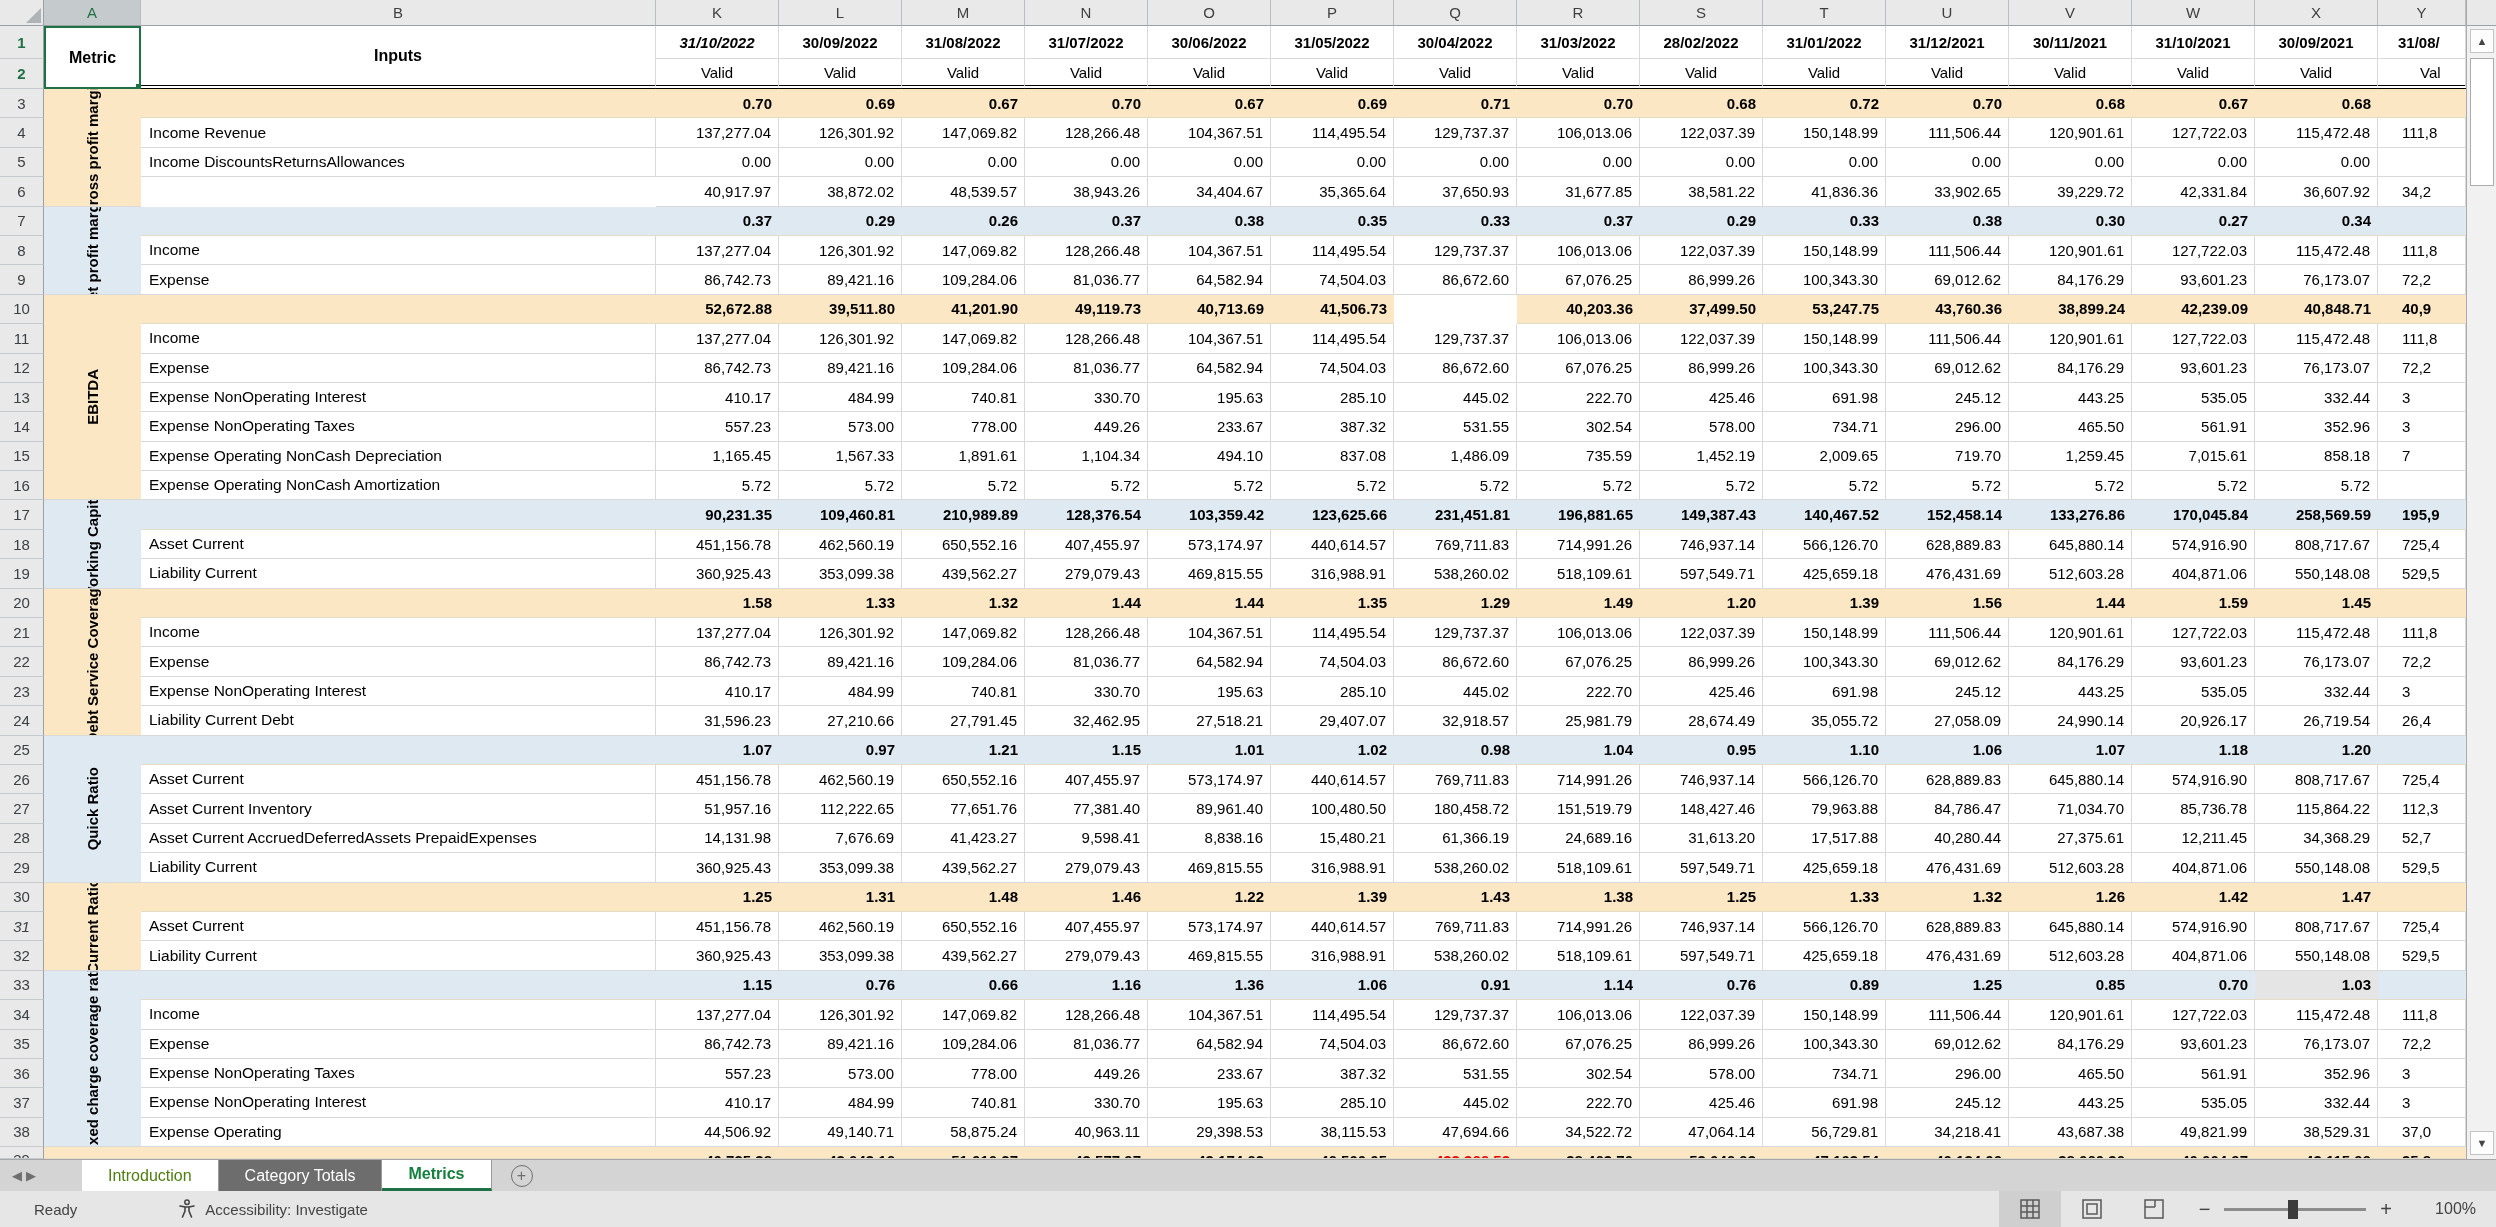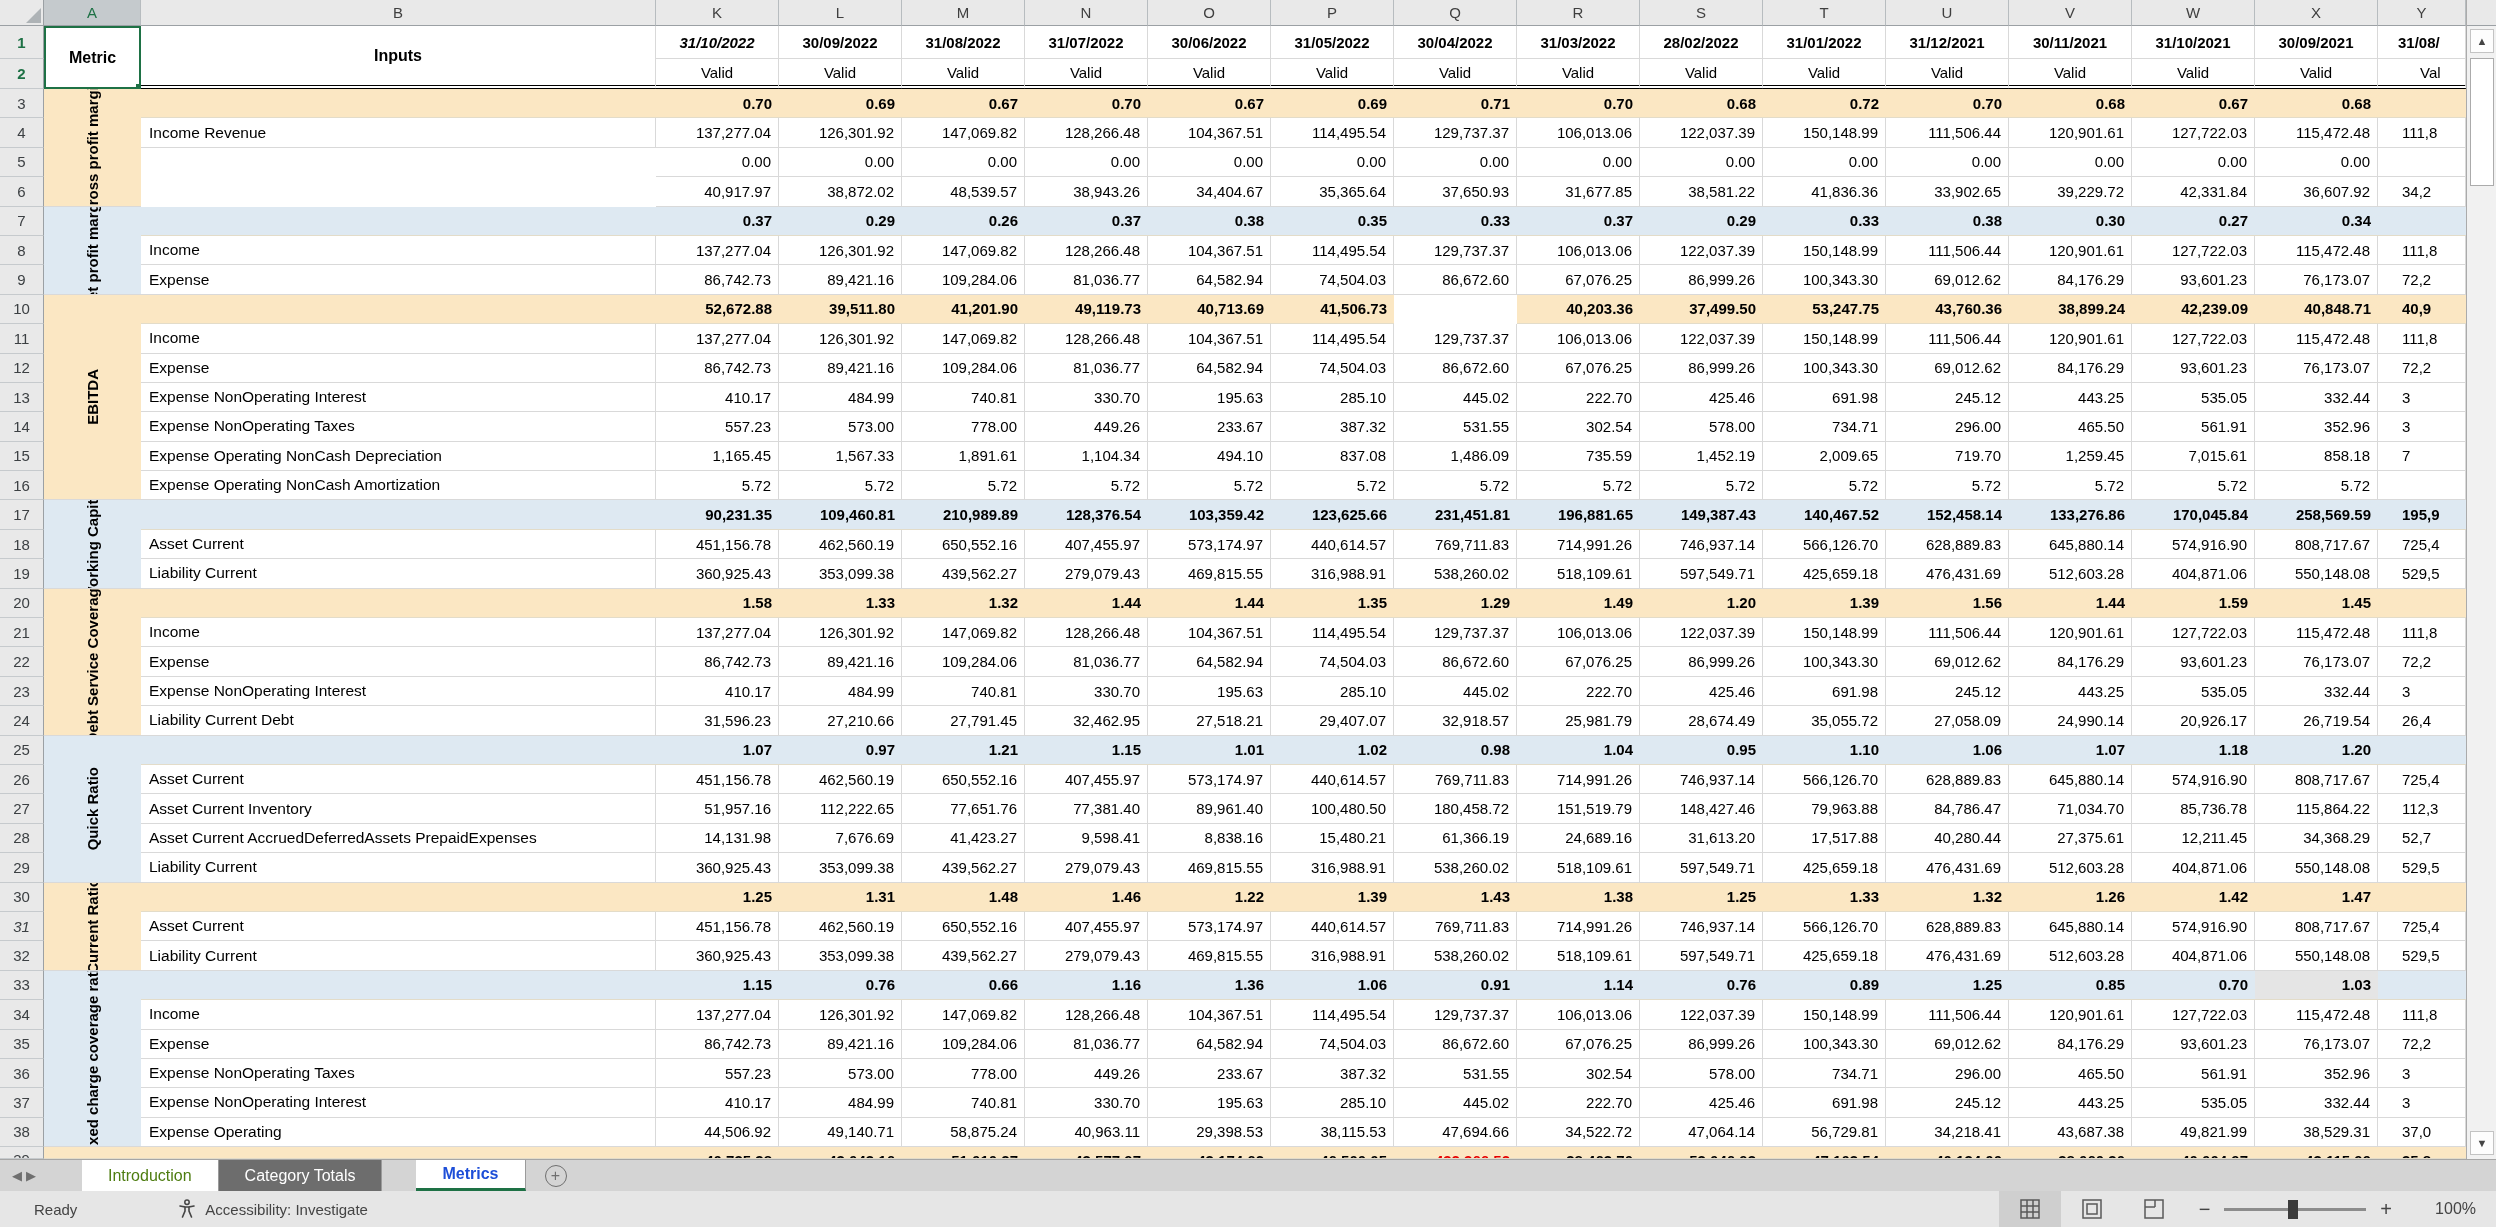--- a/index.html
+++ b/index.html
@@ -61,21 +61,21 @@
   #vthumb { position:absolute; left:3px; top:58px; width:24px; height:128px; background:#FFF; border:1px solid #ABABAB; }
 
   
   #tabbar { position:absolute; left:0; top:1159px; width:2496px; height:32px; background:#D4D4D4;
             border-top:1px solid #A6A6A6; display:flex; align-items:stretch; }
   .navarr { width:34px; display:flex; align-items:center; justify-content:center; color:#6F6F6F; font-size:13px; }
   #tabs { display:flex; margin-left:36px; }
   .tab { padding:0 26px; display:flex; align-items:center; font-size:16px; border-right:1px solid #9B9B9B; background:#D4D4D4; }
   .tab.white { background:#FFF; color:#4d7c0f; border-right:1px solid #9B9B9B; }
   .tab.dark { background:#6D6D6D; color:#FFF; }
-  .tab.active { background:#FFF; color:#1d4ed8; font-weight:bold; border-bottom:3px solid #1E7145;margin-left:34px; }
+  .tab.active { background:#FFF; color:#15803d; font-weight:bold; border-bottom:3px solid #1E7145; }
   #newsheet { width:60px; display:flex; align-items:center; justify-content:center; }
   #newsheet .circ { width:22px; height:22px; border:1.5px solid #6F6F6F; border-radius:50%; color:#6F6F6F;
                     display:flex; align-items:center; justify-content:center; font-size:16px; line-height:1; }
 
   
   #statusbar { position:absolute; left:0; top:1191px; width:2496px; height:36px; background:#E6E6E6;
                display:flex; align-items:center; font-size:15px; color:#444; }
   #ready { margin-left:34px; }
   #access { display:flex; align-items:center; margin-left:100px; gap:8px; }
   #status-right { position:absolute; right:20px; display:flex; align-items:center; }
@@ -179,20 +179,21 @@
         <div class="c num" style="grid-area: 5 / 10;">129,737.37</div>
         <div class="c num" style="grid-area: 5 / 11;">106,013.06</div>
         <div class="c num" style="grid-area: 5 / 12;">122,037.39</div>
         <div class="c num" style="grid-area: 5 / 13;">150,148.99</div>
         <div class="c num" style="grid-area: 5 / 14;">111,506.44</div>
         <div class="c num" style="grid-area: 5 / 15;">120,901.61</div>
         <div class="c num" style="grid-area: 5 / 16;">127,722.03</div>
         <div class="c num" style="grid-area: 5 / 17;">115,472.48</div>
         <div class="c num ypart" style="grid-area: 5 / 18;">111,8</div>
         <div class="c gut" style="grid-area: 6 / 1;">5</div>
+        <div class="c lbl" style="grid-area: 6 / 3;">Income DiscountsReturnsAllowances</div>
         <div class="c num" style="grid-area: 6 / 4;">0.00</div>
         <div class="c num" style="grid-area: 6 / 5;">0.00</div>
         <div class="c num" style="grid-area: 6 / 6;">0.00</div>
         <div class="c num" style="grid-area: 6 / 7;">0.00</div>
         <div class="c num" style="grid-area: 6 / 8;">0.00</div>
         <div class="c num" style="grid-area: 6 / 9;">0.00</div>
         <div class="c num" style="grid-area: 6 / 10;">0.00</div>
         <div class="c num" style="grid-area: 6 / 11;">0.00</div>
         <div class="c num" style="grid-area: 6 / 12;">0.00</div>
         <div class="c num" style="grid-area: 6 / 13;">0.00</div>

